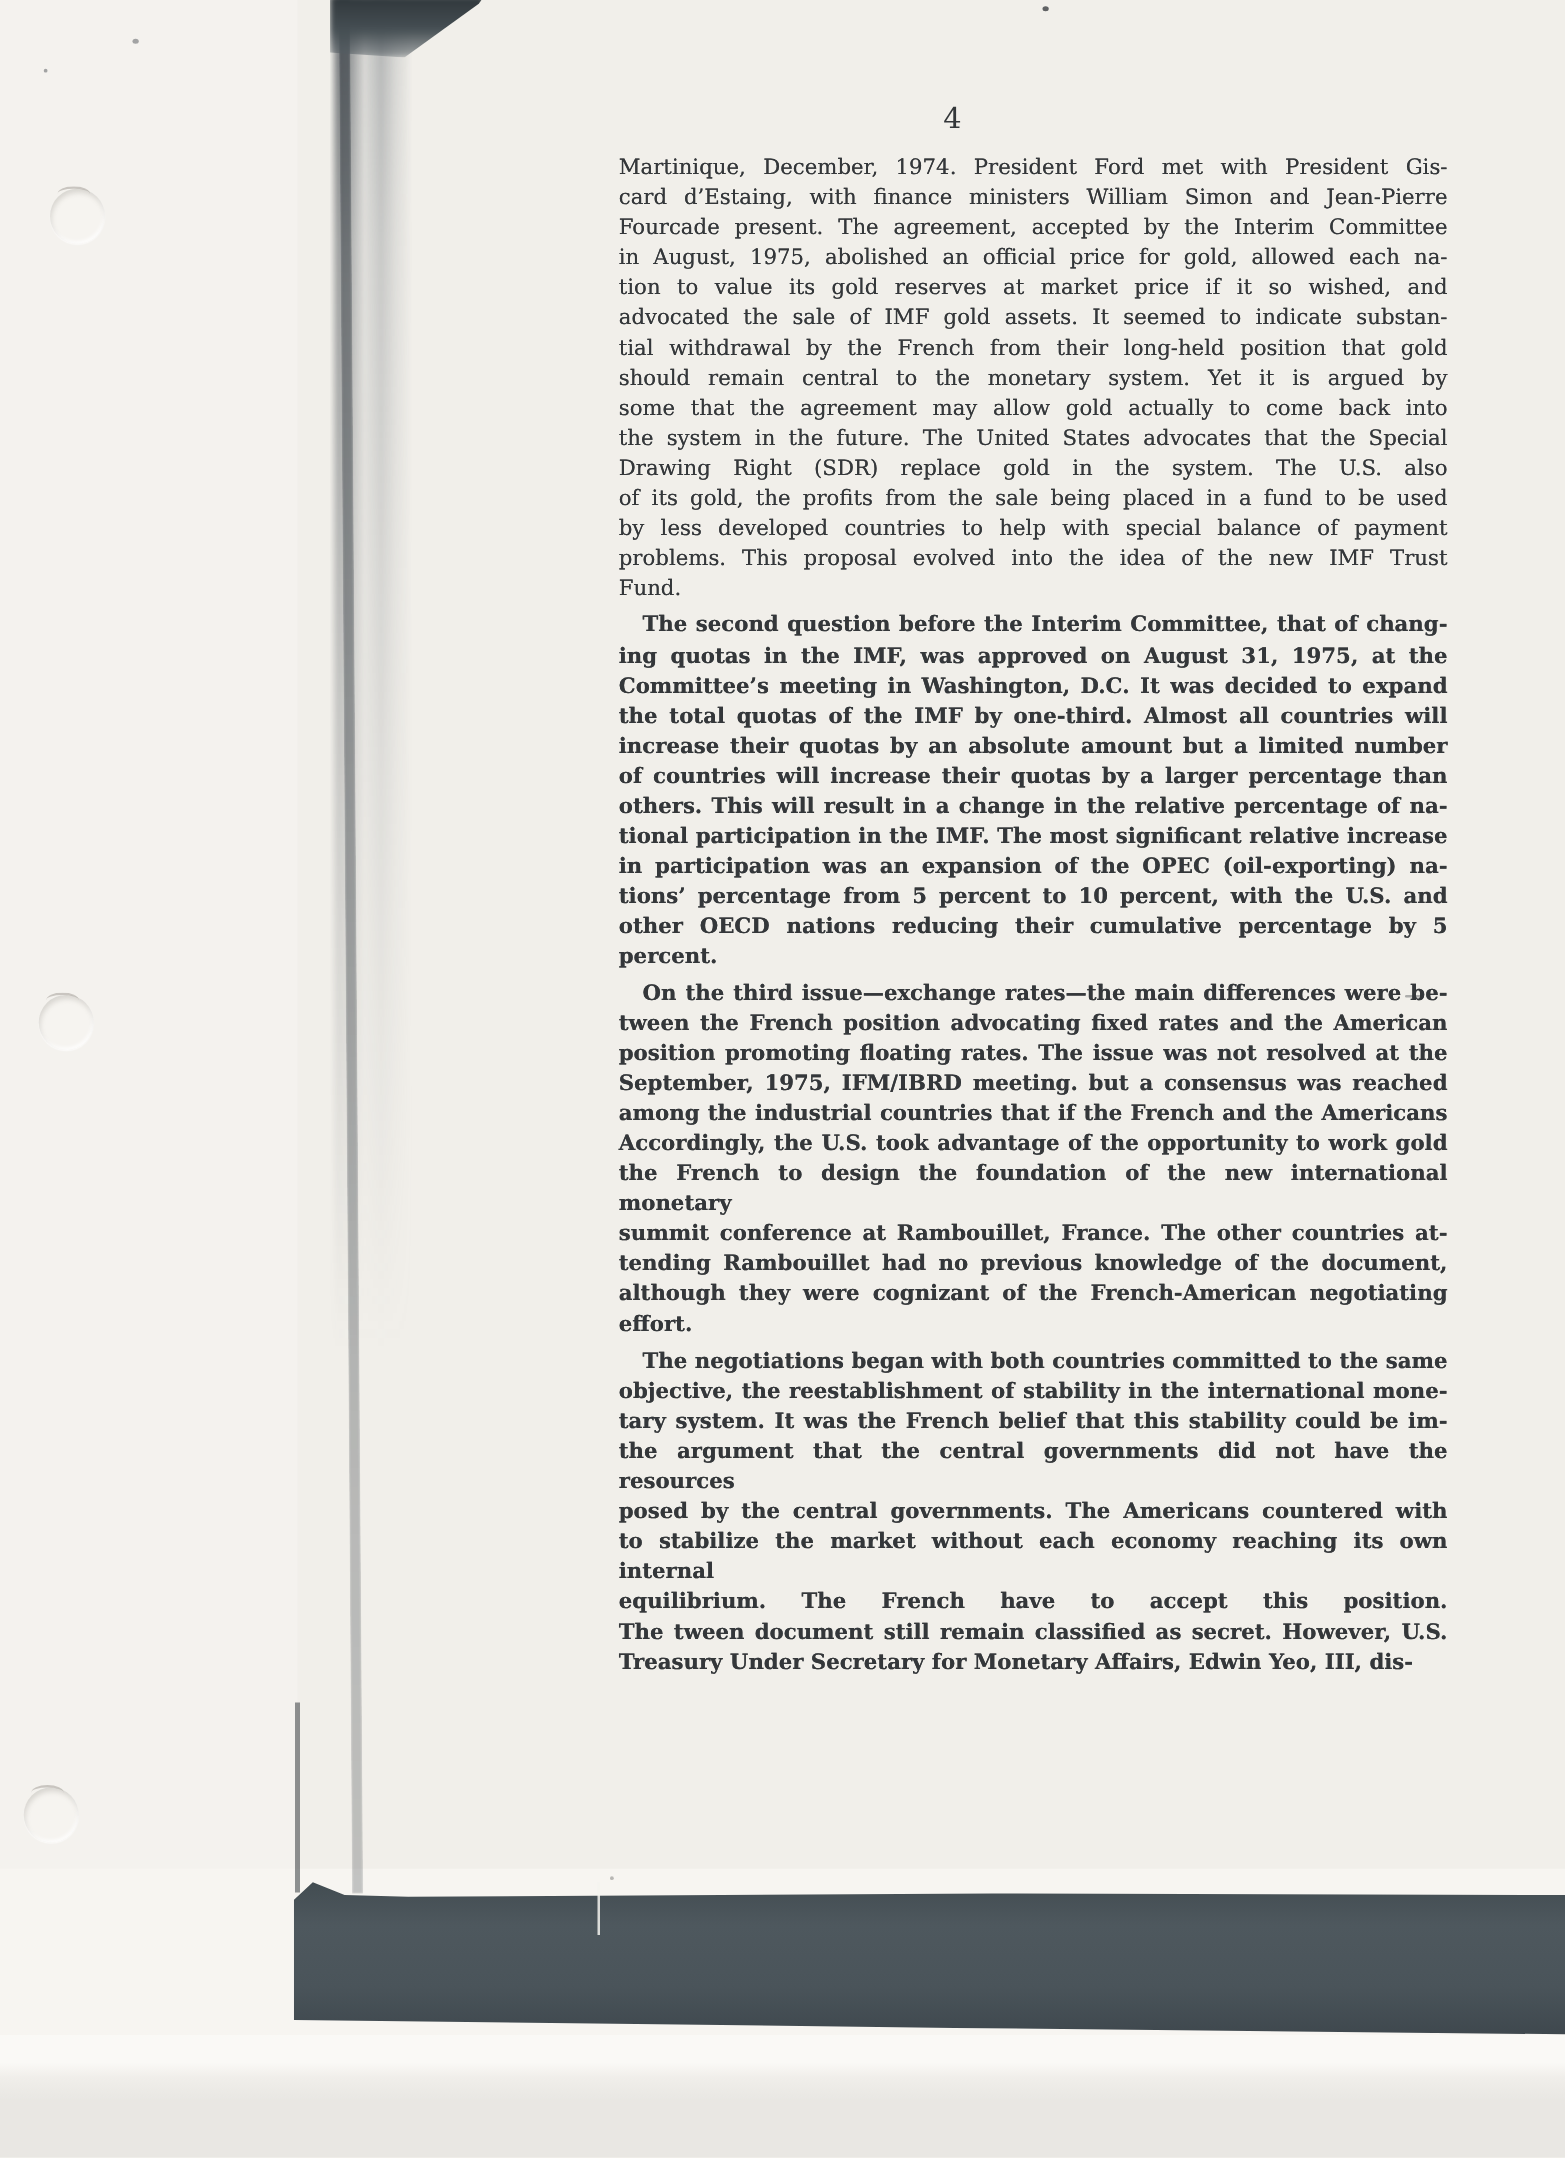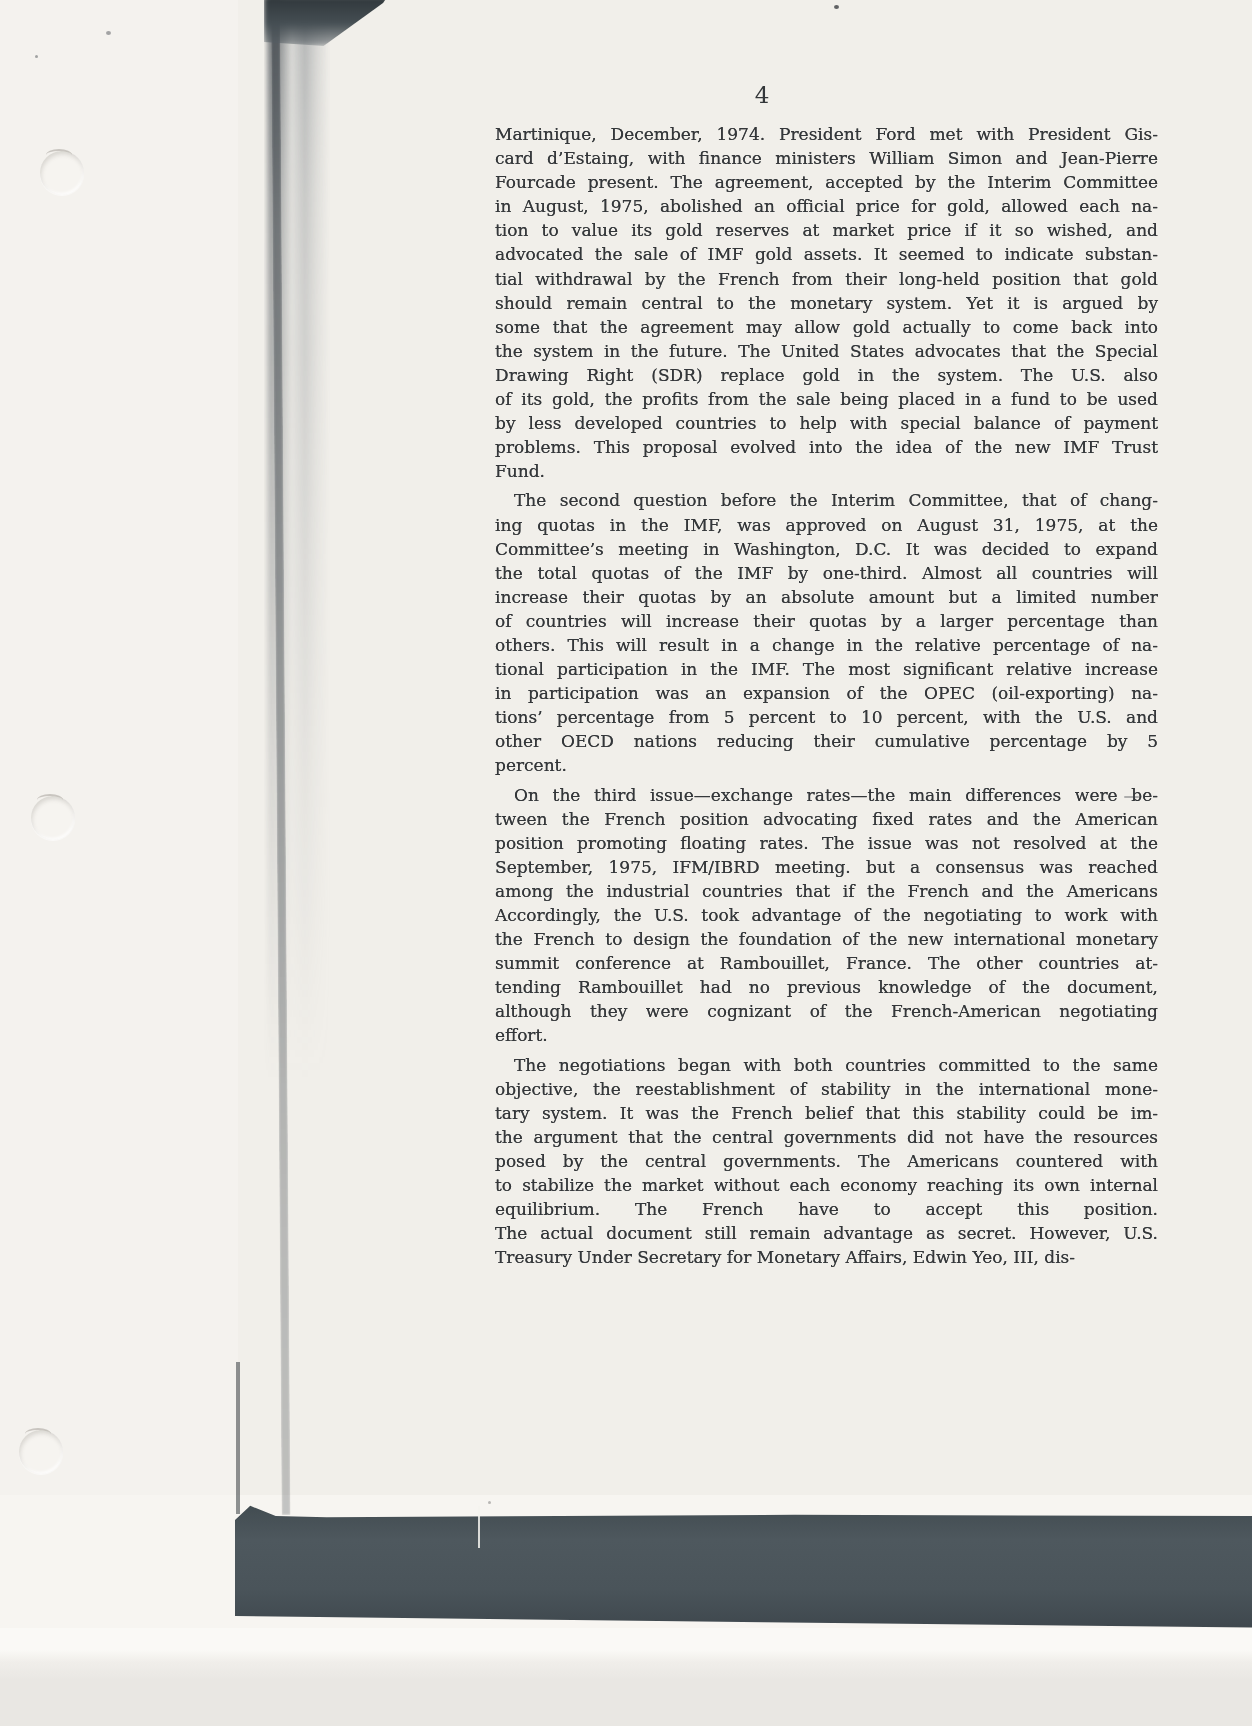--- a/index.html
+++ b/index.html
@@ -62,21 +62,21 @@
   .speck.s4{left:488px;top:1501px;width:3px;height:3px;background:rgba(90,90,90,.4);}
   .speck.dash{left:1124px;top:796px;width:15px;height:2px;border-radius:1px;
               background:rgba(90,94,98,.45);}
   
   .page-number{position:absolute;left:742px;top:82px;width:40px;text-align:center;
       font-size:23px;color:var(--ink);}
   .text-block{position:absolute;left:495px;top:122px;width:663px;
       font-size:17px;line-height:24.1px;color:var(--ink);
       text-shadow:0 0 .5px rgba(52,55,58,.85);}
   .para{margin:0;}
-  .para + .para{margin-top:5px;}
+  .para + .para{margin-top:5px;font-weight:bold;}
   .line{text-align:justify;text-align-last:justify;white-space:normal;}
   .line.last{text-align-last:left;}
   .para.indented .line.first{text-indent:19px;}
 </style>
 </head>
 <body>
 
 <div class="scan-root">
   <div class="left-strip"></div>
   <div class="bottom-light"></div>
@@ -133,32 +133,32 @@
         <div class="line">tions’ percentage from 5 percent to 10 percent, with the U.S. and</div>
         <div class="line">other OECD nations reducing their cumulative percentage by 5</div>
         <div class="line last">percent.</div>
       </div>
       <div class="para indented">
         <div class="line first">On the third issue—exchange rates—the main differences were be-</div>
         <div class="line">tween the French position advocating fixed rates and the American</div>
         <div class="line">position promoting floating rates. The issue was not resolved at the</div>
         <div class="line">September, 1975, IFM/IBRD meeting. but a consensus was reached</div>
         <div class="line">among the industrial countries that if the French and the Americans</div>
-        <div class="line">Accordingly, the U.S. took advantage of the negotiating to work with</div>
+        <div class="line">Accordingly, the U.S. took advantage of the opportunity to work gold</div>
         <div class="line">the French to design the foundation of the new international monetary</div>
         <div class="line">summit conference at Rambouillet, France. The other countries at-</div>
         <div class="line">tending Rambouillet had no previous knowledge of the document,</div>
         <div class="line">although they were cognizant of the French-American negotiating</div>
         <div class="line last">effort.</div>
       </div>
       <div class="para indented">
         <div class="line first">The negotiations began with both countries committed to the same</div>
         <div class="line">objective, the reestablishment of stability in the international mone-</div>
         <div class="line">tary system. It was the French belief that this stability could be im-</div>
         <div class="line">the argument that the central governments did not have the resources</div>
         <div class="line">posed by the central governments. The Americans countered with</div>
         <div class="line">to stabilize the market without each economy reaching its own internal</div>
         <div class="line">equilibrium. The French have to accept this position.</div>
-        <div class="line">The actual document still remain advantage as secret. However, U.S.</div>
+        <div class="line">The tween document still remain classified as secret. However, U.S.</div>
         <div class="line last">Treasury Under Secretary for Monetary Affairs, Edwin Yeo, III, dis-</div>
       </div>
     </div>
 </div>
 
 </body></html>

